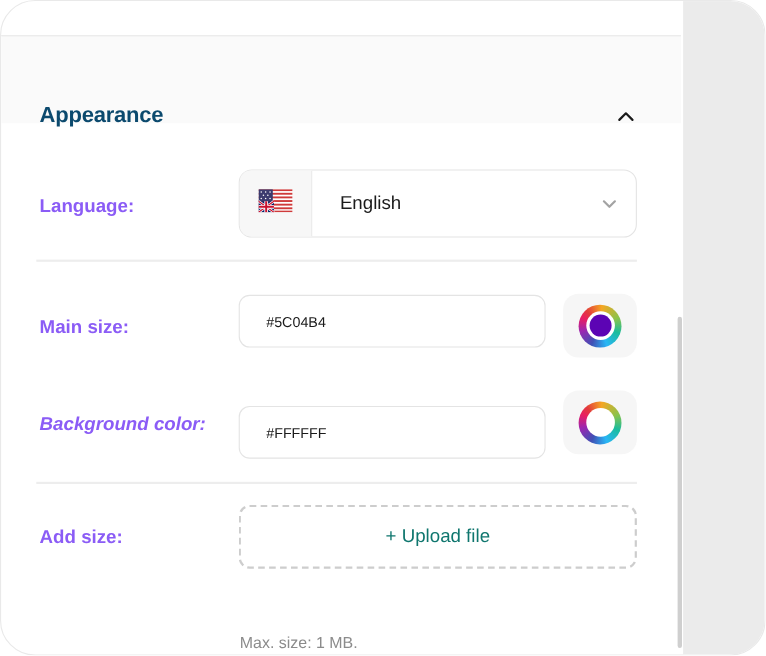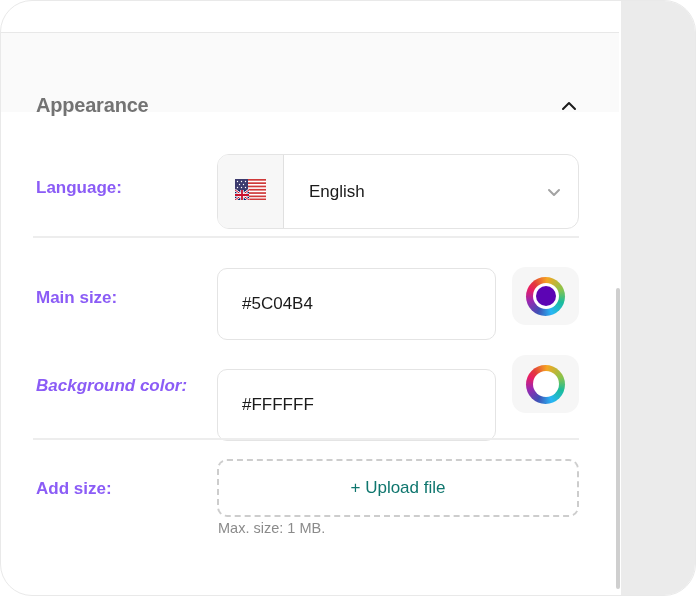--- a/index.html
+++ b/index.html
@@ -3,31 +3,31 @@
 <meta charset="utf-8">
 <style>
   html,body{margin:0;padding:0;background:#ffffff;font-family:"Liberation Sans",sans-serif;}
   .screen{position:relative;width:694px;height:594px;border:1px solid #e9e9e9;border-radius:32px;overflow:hidden;background:#ffffff;}
   
   .backdrop-right{position:absolute;top:0;bottom:0;left:620px;right:0;background:#ebebeb;}
   
   .scroll-thumb{position:absolute;left:615px;top:287px;width:4px;height:301px;background:#cfcfcf;border-radius:2px;}
   
   .section-header{position:absolute;left:0;top:31px;width:618px;height:79px;background:#fafafa;border-top:1px solid #e8e8e8;}
-  .section-title{position:absolute;left:35px;top:61px;font-size:20px;font-weight:700;color:#737373;letter-spacing:-0.2px;}
+  .section-title{position:absolute;left:35px;top:61px;font-size:20px;font-weight:700;color:#0c4a6e;letter-spacing:-0.2px;}
   .collapse-btn{position:absolute;left:554px;top:60px;width:28px;height:28px;background:transparent;border:none;cursor:pointer;display:flex;align-items:center;justify-content:center;padding:0;}
   
   .field-label{position:absolute;left:35px;font-size:17px;font-weight:700;color:#8b5cf6;}
   
-  .select{position:absolute;left:216px;top:153px;width:362px;height:75px;border:1.5px solid #e4e4e4;border-radius:12px;background:#ffffff;display:flex;align-items:stretch;box-sizing:border-box;cursor:pointer;}
+  .select{position:absolute;left:216px;top:153px;width:362px;height:62px;border:1.5px solid #e4e4e4;border-radius:12px;background:#ffffff;display:flex;align-items:stretch;box-sizing:border-box;cursor:pointer;}
   .flag-cell{width:65px;flex:0 0 65px;background:#f7f7f7;border-right:1px solid #e0e0e0;border-radius:10px 0 0 10px;display:flex;align-items:center;justify-content:center;}
   .select-value{flex:1;display:flex;align-items:center;padding-left:25px;font-size:17px;color:#1b1b1b;}
   .select-caret{display:flex;align-items:center;padding-right:14px;}
   
-  .color-input{position:absolute;left:216px;width:279px;height:72px;border:1.5px solid #e4e4e4;border-radius:10px;background:#fff;box-sizing:border-box;padding:0 0 0 24px;font-size:17px;color:#1b1b1b;font-family:"Liberation Sans",sans-serif;outline:none;}
+  .color-input{position:absolute;left:216px;width:279px;height:48px;border:1.5px solid #e4e4e4;border-radius:10px;background:#fff;box-sizing:border-box;padding:0 0 0 24px;font-size:13px;color:#1b1b1b;font-family:"Liberation Sans",sans-serif;outline:none;}
   
   .swatch-tile{position:absolute;left:511px;width:67px;height:58px;background:#f6f6f6;border:none;border-radius:14px;display:flex;align-items:center;justify-content:center;cursor:pointer;padding:0;}
   .wheel{width:39px;height:39px;border-radius:50%;background:conic-gradient(from -40deg,#e23b3b,#f5a623 45deg,#8bc34a 105deg,#1abc9c 150deg,#29b6f6 200deg,#3f51b5 245deg,#9c27b0 295deg,#e91e63 335deg,#e23b3b 360deg);display:flex;align-items:center;justify-content:center;}
   .wheel-core{width:26px;height:26px;border-radius:50%;background:#ffffff;display:flex;align-items:center;justify-content:center;}
   .wheel-dot{width:20px;height:20px;border-radius:50%;}
   
   .divider{position:absolute;left:32px;width:546px;height:2px;background:#ededed;}
   
   .upload-btn{position:absolute;left:216px;top:458px;width:362px;height:58px;border:2px dashed #cdcdcd;border-radius:10px;background:#fff;box-sizing:border-box;font-size:17px;color:#0f766e;font-family:"Liberation Sans",sans-serif;cursor:pointer;display:flex;align-items:center;justify-content:center;}
   .hint{position:absolute;left:217px;font-size:14.5px;color:#8b8b8b;}
@@ -114,15 +114,15 @@
       <span class="wheel-core">
           <span class="wheel-dot" style="background-color: rgb(255, 255, 255);"></span>
         </span>
     </span>
   </button>
 
   <div class="divider" style="top:437px;"></div>
 
   <div class="field-label" style="top:478px;">Add size:</div>
   <button class="upload-btn">+ Upload file</button>
-  <div class="hint" style="top:519px;">Max. size: 1 MB.</div>
+  <div class="hint" style="top:576px;">Max. size: 1 MB.</div>
 
 </div>
 
 </body></html>

